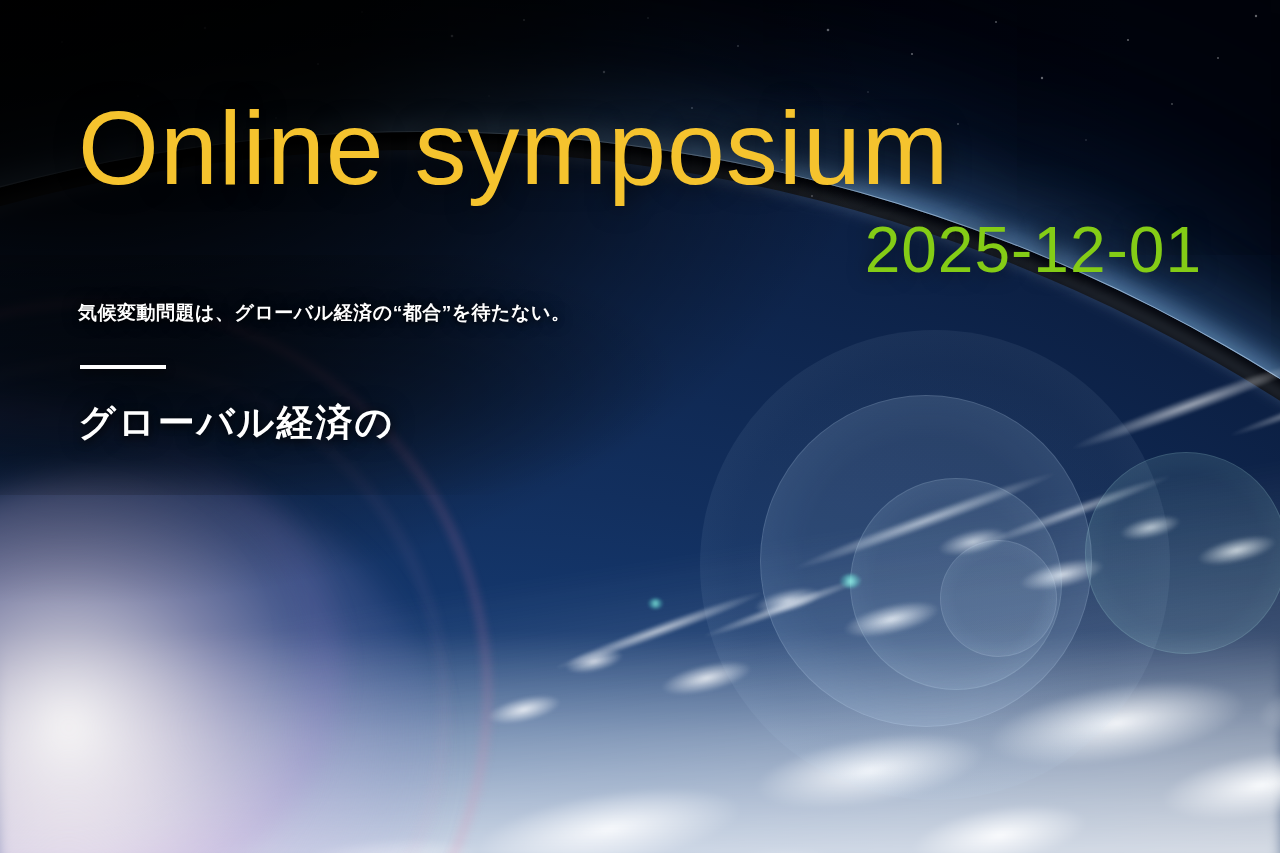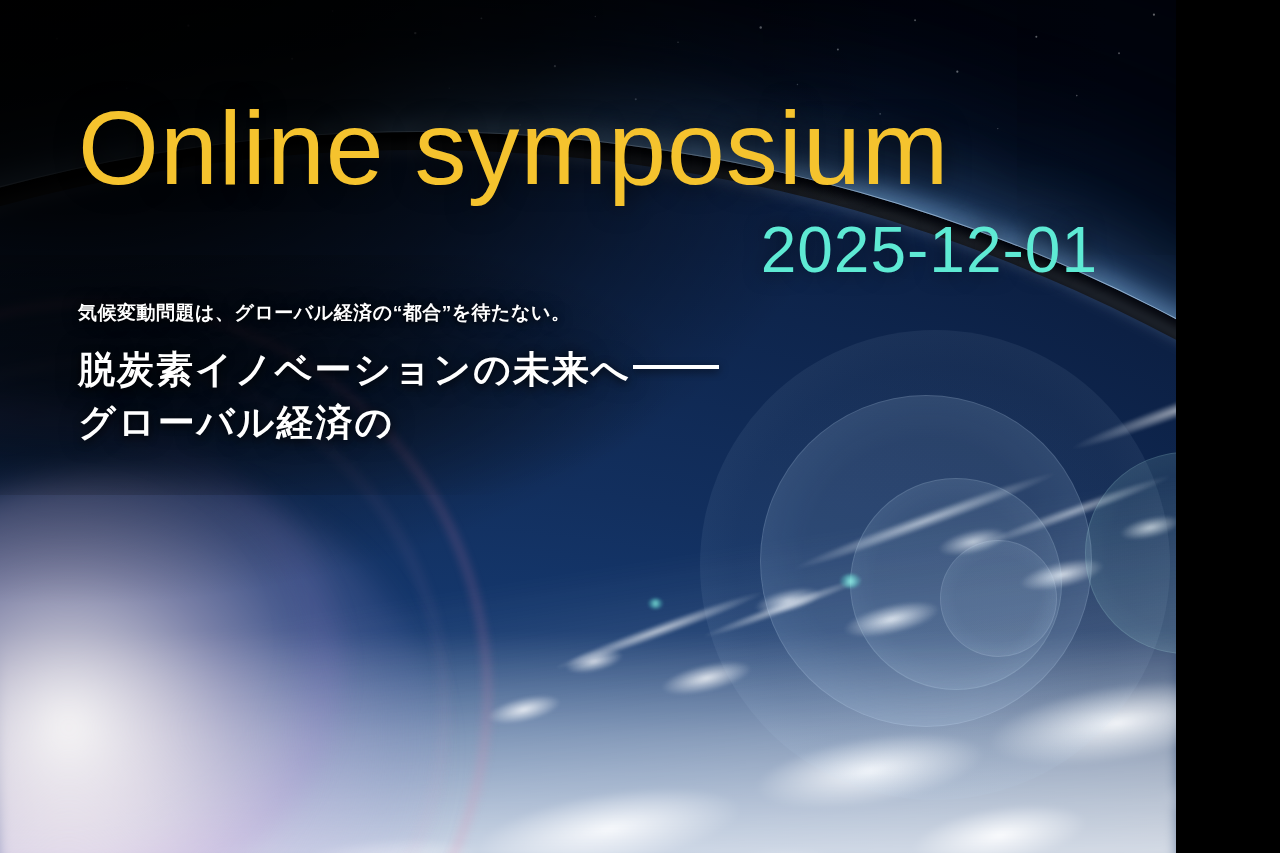--- a/index.html
+++ b/index.html
@@ -7,25 +7,24 @@
     margin: 0;
     padding: 0;
     background: #000;
   }
   body {
     font-family: "Liberation Sans", "DejaVu Sans", sans-serif;
   }
 
   #banner {
     position: relative;
-    width: 1144px;
+    width: 1280px;
     height: 853px;
     overflow: hidden;
     background: #000005;
-    padding-left: 32px;
   }
 
   
   .layer { position: absolute; inset: 0; }
 
   
   #space-base {
     background:
       radial-gradient(ellipse 900px 620px at 18% 8%, #000000 0%, #000105 60%, #01030a 100%),
       #000206;
@@ -311,21 +310,21 @@
   }
 
   #title-date {
     position: absolute;
     right: 78px;
     top: 218px;
     font-size: 64px;
     line-height: 1;
     font-weight: 300;
     letter-spacing: 1px;
-    color: #5eead4;
+    color: #84cc16;
     white-space: nowrap;
     text-shadow: 0 0 20px rgba(0,0,0,.55);
   }
 
   #lede {
     position: absolute;
     left: 78px;
     top: 300px;
     font-size: 19px;
     font-weight: 700;
@@ -447,18 +446,18 @@
 
   <div id="content">
 
     <div id="title-main">Online symposium</div>
 
     <div id="title-date">2025-12-01</div>
 
     <div id="lede">気候変動問題は、グローバル経済の“都合”を待たない。</div>
 
     <div id="headline">
-      <span class="hl-line"><span>脱炭素イノベーションの未来へ</span><i class="em-rule"></i></span>
+      <span class="hl-line"><i class="em-rule"></i></span>
       <span class="hl-line">グローバル経済の</span>
     </div>
 
   </div>
 </div>
 
 </body></html>

